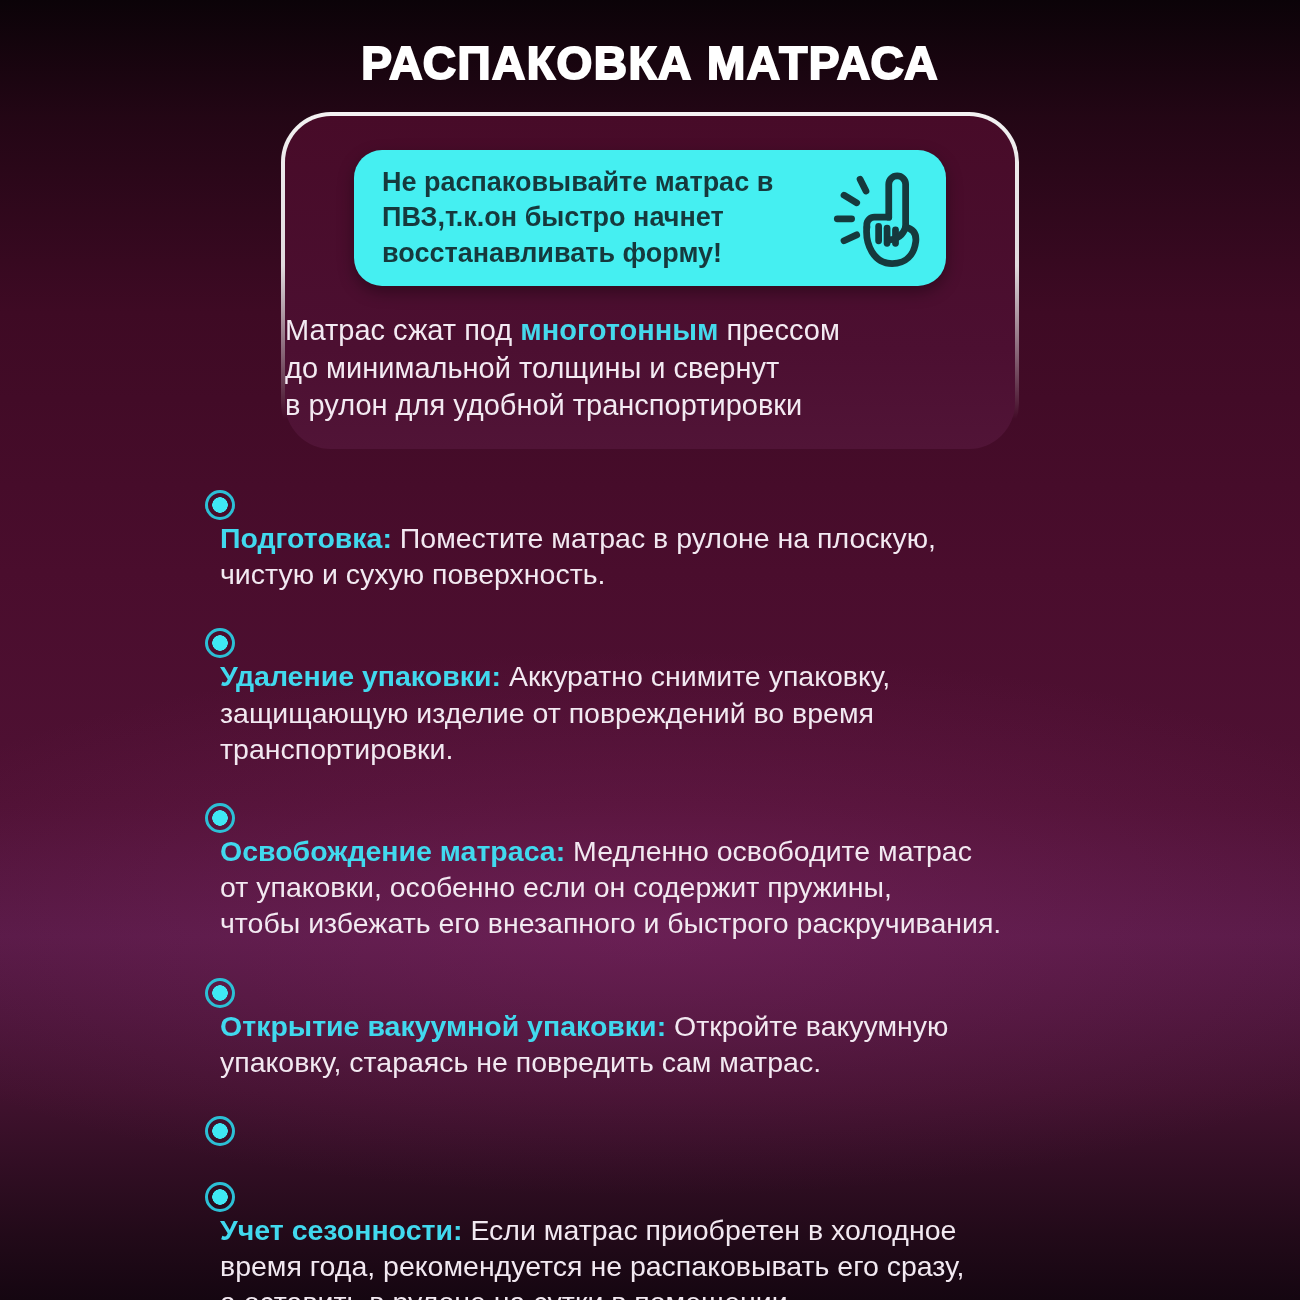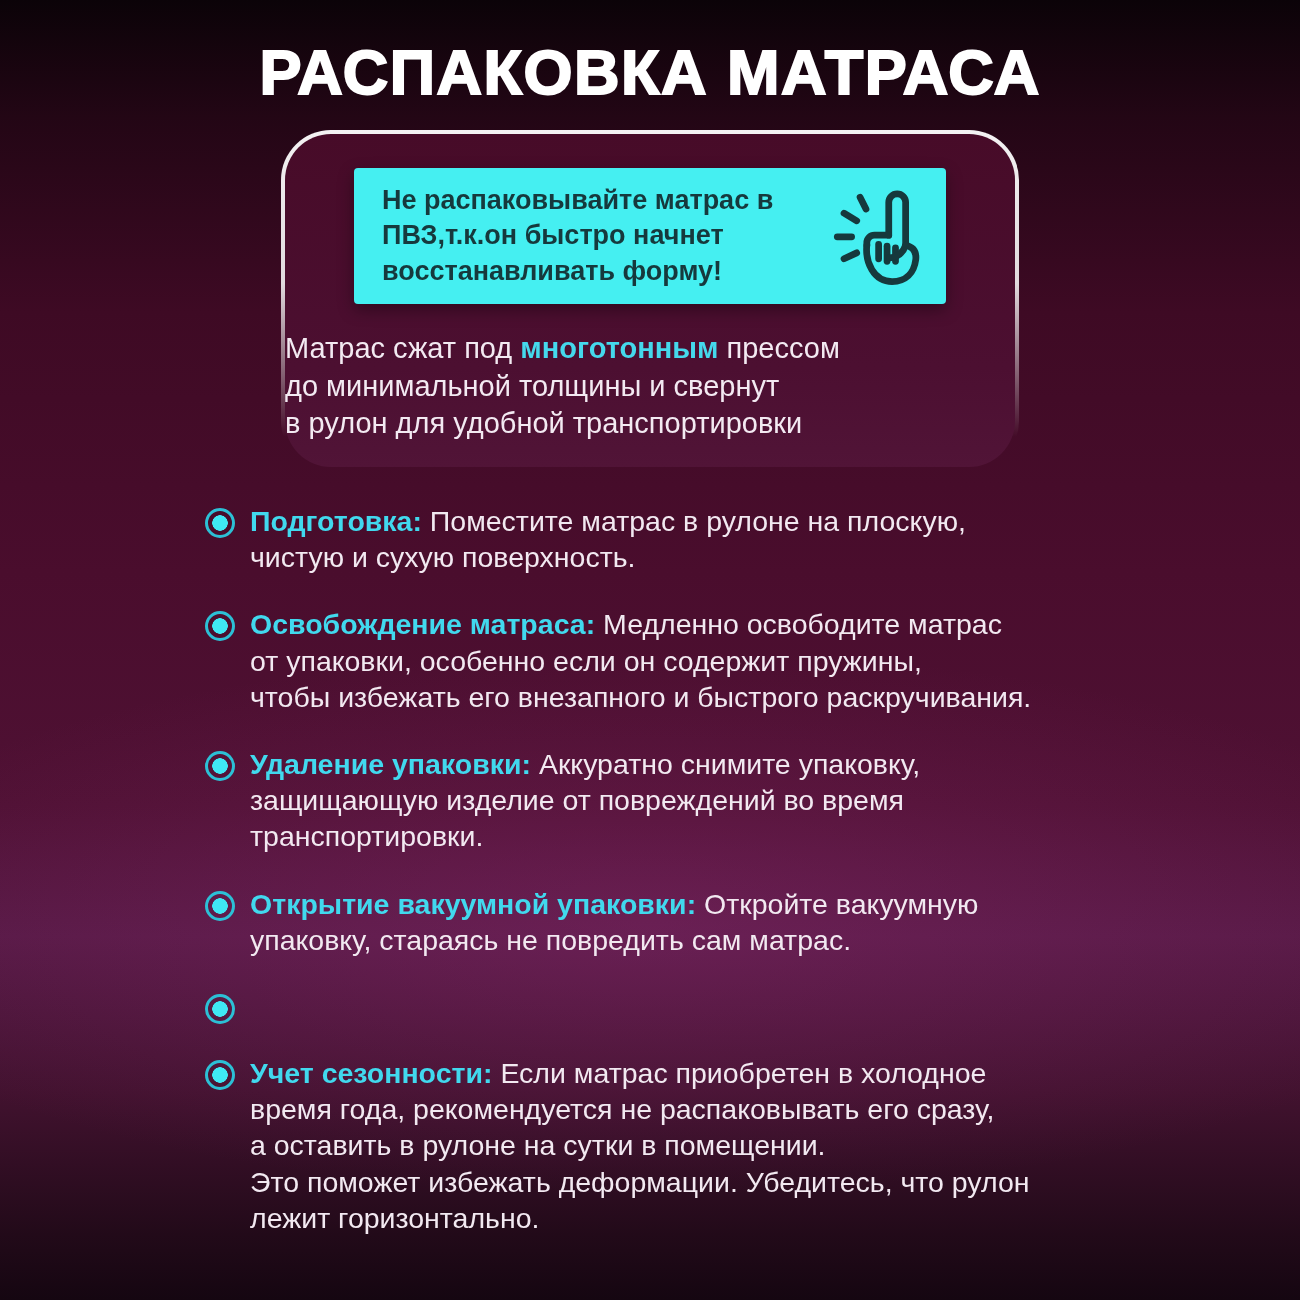--- a/index.html
+++ b/index.html
@@ -21,21 +21,21 @@
         #4f1134 62%,
         #571a46 72%,
         #42122f 84%,
         #220a19 95%,
         #150611 100%);
   }
   .title {
     padding-top: 36px;
     text-align: center;
     color: #ffffff;
-    font-size: 63px;
+    font-size: 46px;
     font-weight: 700;
     letter-spacing: 1.5px;
     -webkit-text-stroke: 2px #ffffff;
   }
   
   .frame {
     width: 730px;
     margin: 22px auto 0;
     border-radius: 50px;
     padding: 4px;
@@ -48,21 +48,21 @@
   .frame-inner {
     border-radius: 46px;
     background: linear-gradient(180deg, #470b28 0%, #4c0f31 70%, #511437 100%);
     padding: 34px 0 24px;
   }
   .callout {
     width: 592px;
     min-height: 130px;
     margin: 0 auto;
     box-sizing: border-box;
-    border-radius: 4px;
+    border-radius: 28px;
     background: #45eff1;
     display: flex;
     align-items: center;
     padding: 14px 8px 14px 28px;
     box-shadow: 0 6px 16px rgba(0,0,0,0.35);
   }
   .callout-text {
     flex: 1;
     color: #16393d;
     font-size: 27px;
@@ -79,20 +79,21 @@
     white-space: pre-line;
   }
   .intro .kw { color: #45d9ec; font-weight: 700; }
   .steps {
     margin: 32px 70px 0 205px;
   }
   .step {
     display: flex;
     align-items: flex-start;
     margin-bottom: 31px;
+    flex-direction: column;
   }
   .step-marker {
     flex: none;
     width: 24px; height: 24px;
     margin-top: 5px;
     border: 3.5px solid #2cc0d6;
     border-radius: 50%;
     background: radial-gradient(circle, #3fe8f4 0 7.5px, rgba(0,0,0,0) 8px);
   }
   .step-text {
@@ -147,30 +148,30 @@
   <div class="steps">
 
     <div class="step">
       <div class="step-marker"></div>
       <div class="step-text"><span class="step-label">Подготовка:</span><span> Поместите матрас в рулоне на плоскую,
 чистую и сухую поверхность.</span></div>
     </div>
 
     <div class="step">
       <div class="step-marker"></div>
-      <div class="step-text"><span class="step-label">Освобождение матраса:</span><span> Медленно освободите матрас
-от упаковки, особенно если он содержит пружины,
-чтобы избежать его внезапного и быстрого раскручивания.</span></div>
+      <div class="step-text"><span class="step-label">Удаление упаковки:</span><span> Аккуратно снимите упаковку,
+защищающую изделие от повреждений во время
+транспортировки.</span></div>
     </div>
 
     <div class="step">
       <div class="step-marker"></div>
-      <div class="step-text"><span class="step-label">Удаление упаковки:</span><span> Аккуратно снимите упаковку,
-защищающую изделие от повреждений во время
-транспортировки.</span></div>
+      <div class="step-text"><span class="step-label">Освобождение матраса:</span><span> Медленно освободите матрас
+от упаковки, особенно если он содержит пружины,
+чтобы избежать его внезапного и быстрого раскручивания.</span></div>
     </div>
 
     <div class="step">
       <div class="step-marker"></div>
       <div class="step-text"><span class="step-label">Открытие вакуумной упаковки:</span><span> Откройте вакуумную
 упаковку, стараясь не повредить сам матрас.</span></div>
     </div>
 
     <div class="step">
       <div class="step-marker"></div>

